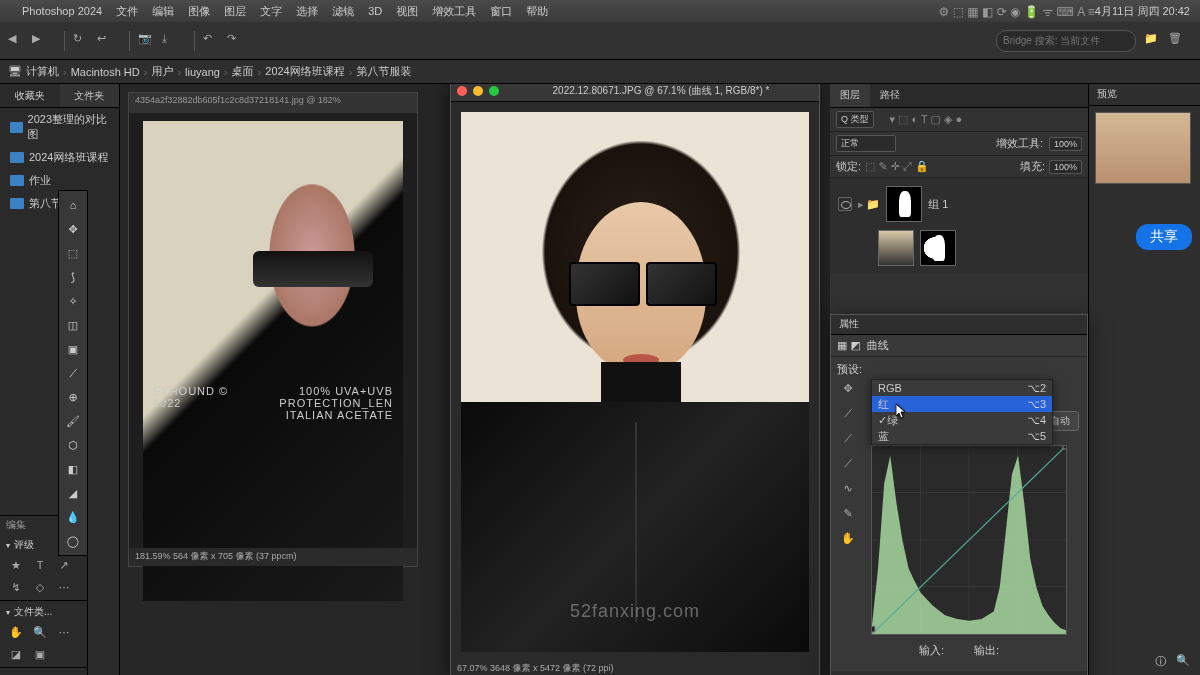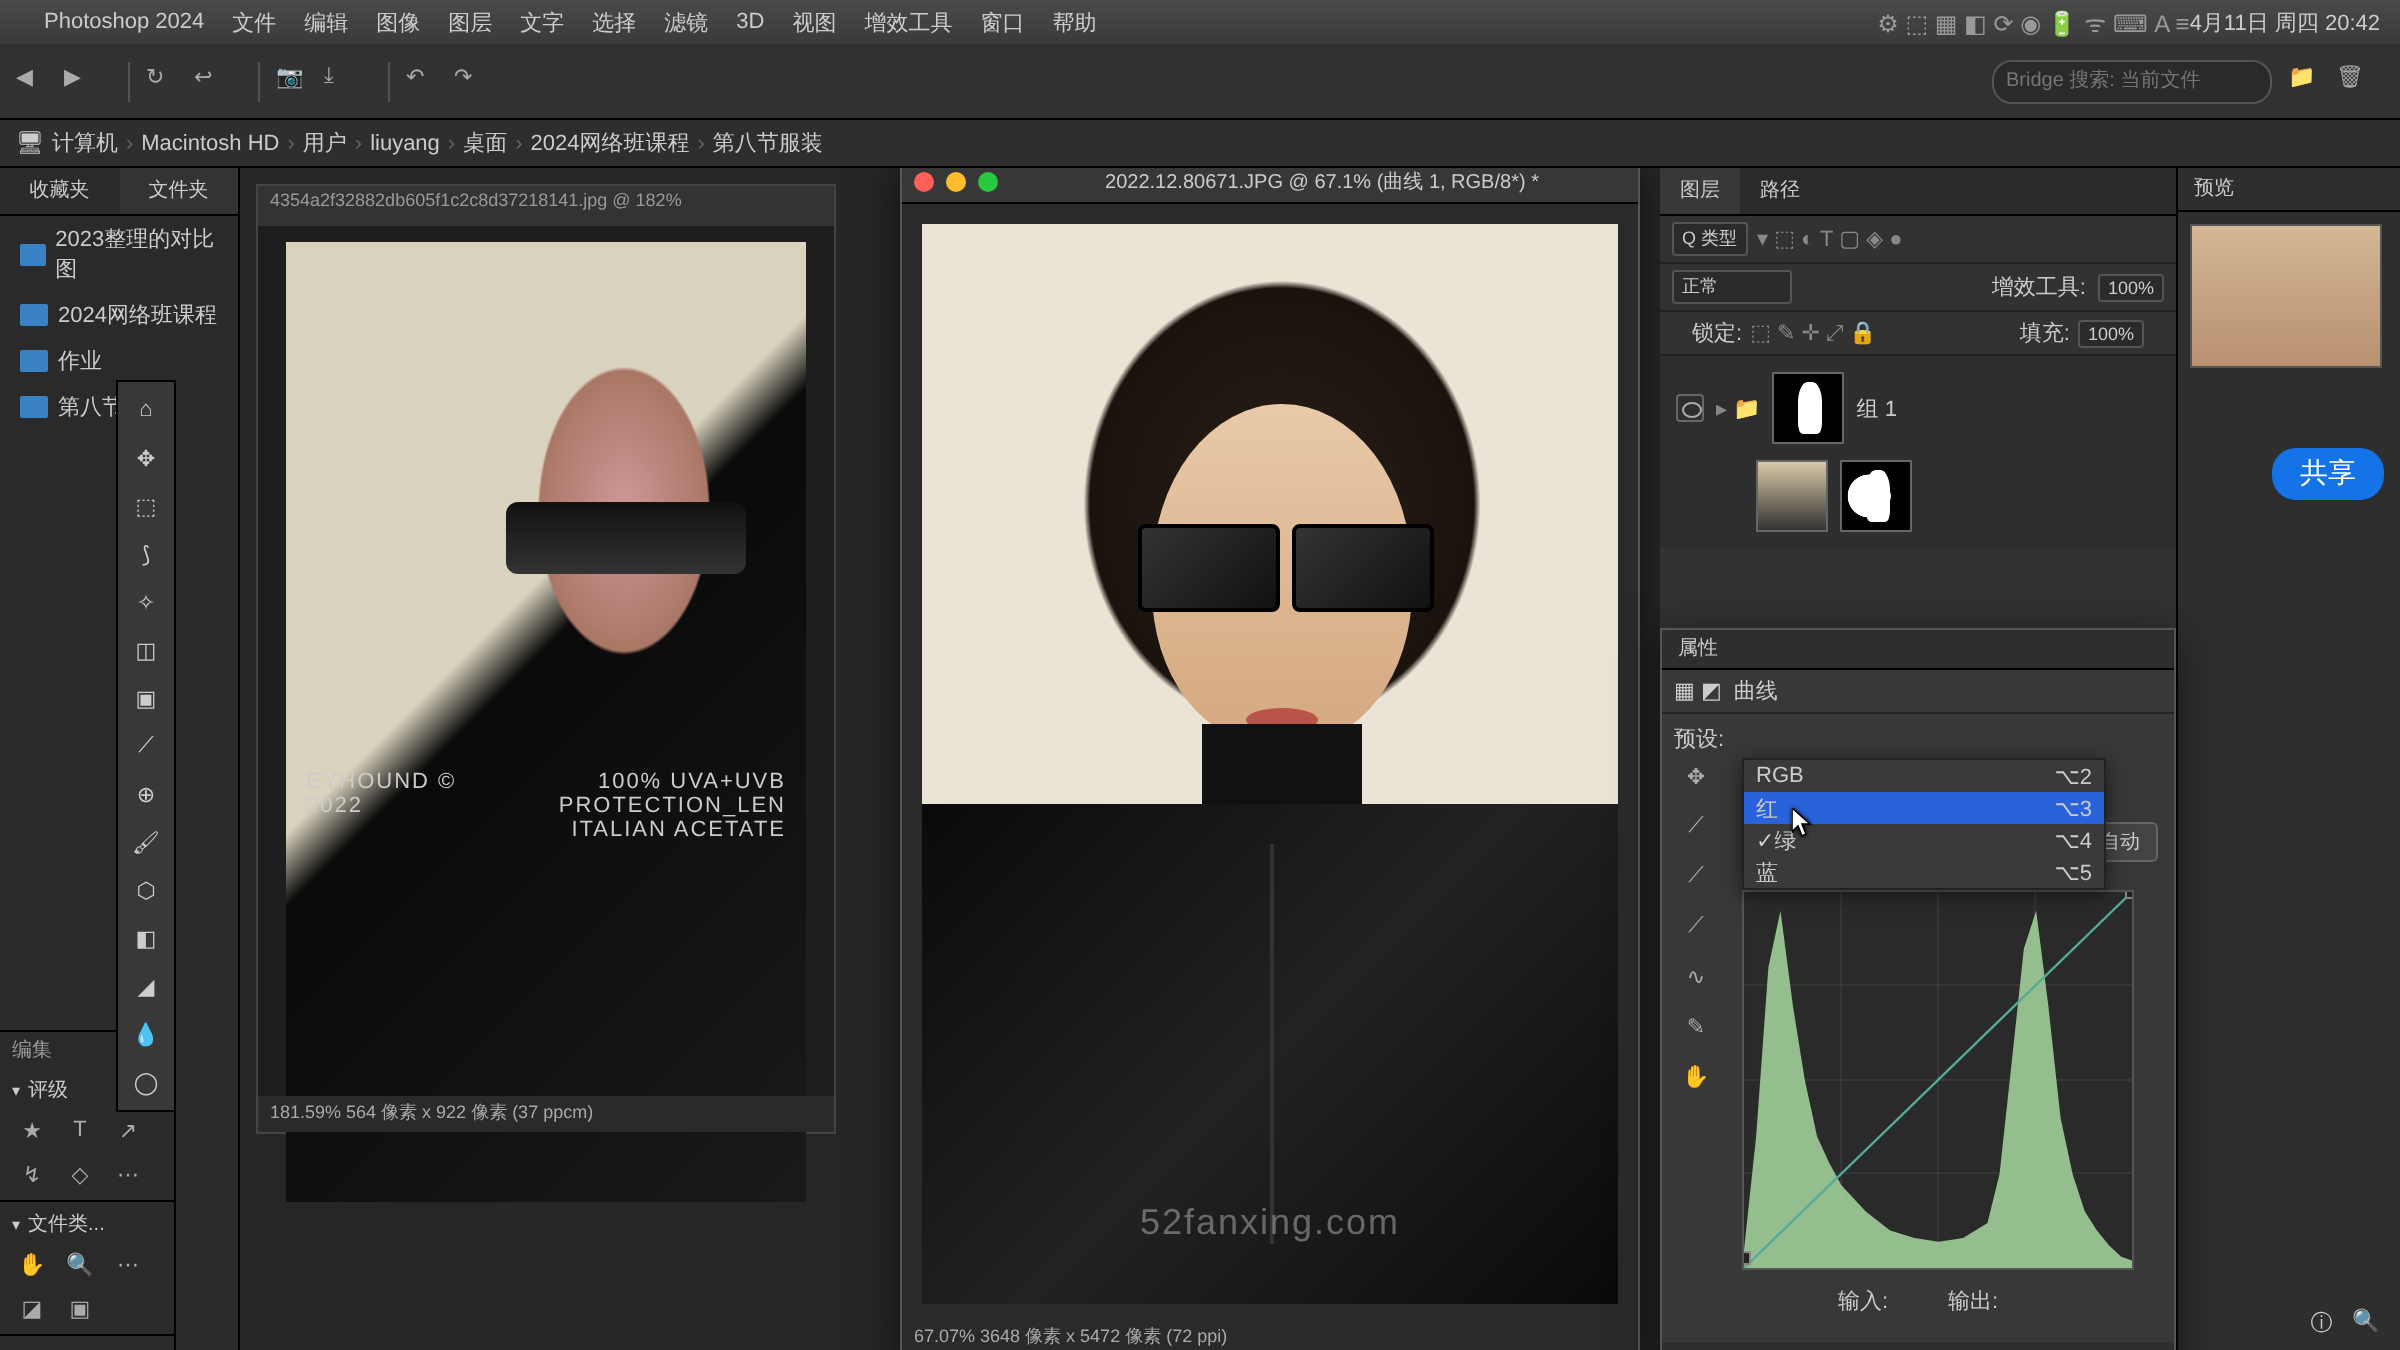--- a/index.html
+++ b/index.html
@@ -48,24 +48,24 @@
 .neck{position:absolute;top:250px;left:140px;width:80px;height:60px;background:#111}
 .jacket{position:absolute;top:290px;left:0;right:0;bottom:0;background:linear-gradient(135deg,#0a0a0a,#222,#0a0a0a)}
 .jacket::before{content:"";position:absolute;top:20px;left:50%;width:2px;height:200px;background:#333}
 .watermark{position:absolute;bottom:30px;left:50%;transform:translateX(-50%);font-size:18px;color:rgba(200,200,200,0.45);letter-spacing:1px}
 .ps-status{position:absolute;bottom:0;left:0;right:0;height:18px;background:#2a2a2a;padding:2px 6px;font-size:9px;color:#aaa}
 .panels{position:absolute;right:0;top:0;width:370px;height:595px;background:#323232;display:flex}
 .panel-main{flex:1;display:flex;flex-direction:column}
 .panel-tabs{height:24px;display:flex;background:#2a2a2a;border-bottom:1px solid #000}
 .panel-tabs div{padding:4px 10px;font-size:10px;cursor:pointer}
 .panel-tabs div.active{background:#383838}
-.layer-filter{height:24px;display:flex;align-items:center;padding:0 6px;gap:5px;border-bottom:1px solid #222}
+.layer-filter{height:24px;display:flex;align-items:center;padding:0 6px;gap:16px;border-bottom:1px solid #222}
 .lf-dd{background:#2a2a2a;border:1px solid #555;padding:1px 4px;font-size:9px;border-radius:2px}
 .blend-row{height:24px;display:flex;align-items:center;padding:0 6px;gap:6px;border-bottom:1px solid #222;font-size:9px}
-.lock-row{height:22px;display:flex;align-items:center;padding:0 16px;gap:4px;font-size:9px;border-bottom:1px solid #222}
+.lock-row{height:22px;display:flex;align-items:center;padding:0 6px;gap:4px;font-size:9px;border-bottom:1px solid #222}
 .layer-list{background:#2e2e2e;padding:4px}
 .layer-item{display:flex;align-items:center;padding:4px;gap:6px}
 .eye{width:14px;height:14px;border:1px solid #666;border-radius:2px;position:relative}
 .eye::after{content:"";position:absolute;top:3px;left:2px;width:8px;height:6px;border:1px solid #aaa;border-radius:50%}
 .layer-thumb{width:36px;height:36px;background:#fff;border:1px solid #666}
 .mask-thumb{width:36px;height:36px;background:#000;border:1px solid #666;position:relative}
 .mask-thumb::after{content:"";position:absolute;top:4px;left:12px;width:12px;height:26px;background:#fff;border-radius:40% 40% 20% 20%}
 .props-panel{position:absolute;right:112px;top:230px;width:258px;height:380px;background:#383838;border:1px solid #555;box-shadow:0 4px 20px rgba(0,0,0,0.5);z-index:10}
 .props-header{height:20px;background:#2e2e2e;padding:2px 8px;font-size:10px;border-bottom:1px solid #000}
 .props-type{height:22px;display:flex;align-items:center;padding:0 6px;gap:6px;font-size:10px;border-bottom:1px solid #222}
@@ -181,21 +181,21 @@
       <div class="doc-tab">4354a2f32882db605f1c2c8d37218141.jpg @ 182%</div>
       <div class="bridge-img">
         <div class="model1"></div>
         <div class="glasses1"></div>
         <div class="bridge-txt">
             <span>EYHOUND  © 2022</span>
             <span style="text-align:right;white-space:pre-line">100% UVA+UVB PROTECTION_LEN
 ITALIAN ACETATE</span>
           </div>
       </div>
-      <div class="doc-status">181.59%   564 像素 x 922 像素 (37 ppcm)</div>
+      <div class="doc-status">181.59%   564 像素 x 705 像素 (37 ppcm)</div>
     </div>
 
     <div class="ps-doc">
       <div class="win-title">
         <div class="traffic">
             <div class="tl-r"></div>
             <div class="tl-y"></div>
             <div class="tl-g"></div>
           </div>
         <span class="title-txt">2022.12.80671.JPG @ 67.1% (曲线 1, RGB/8*) *</span>

